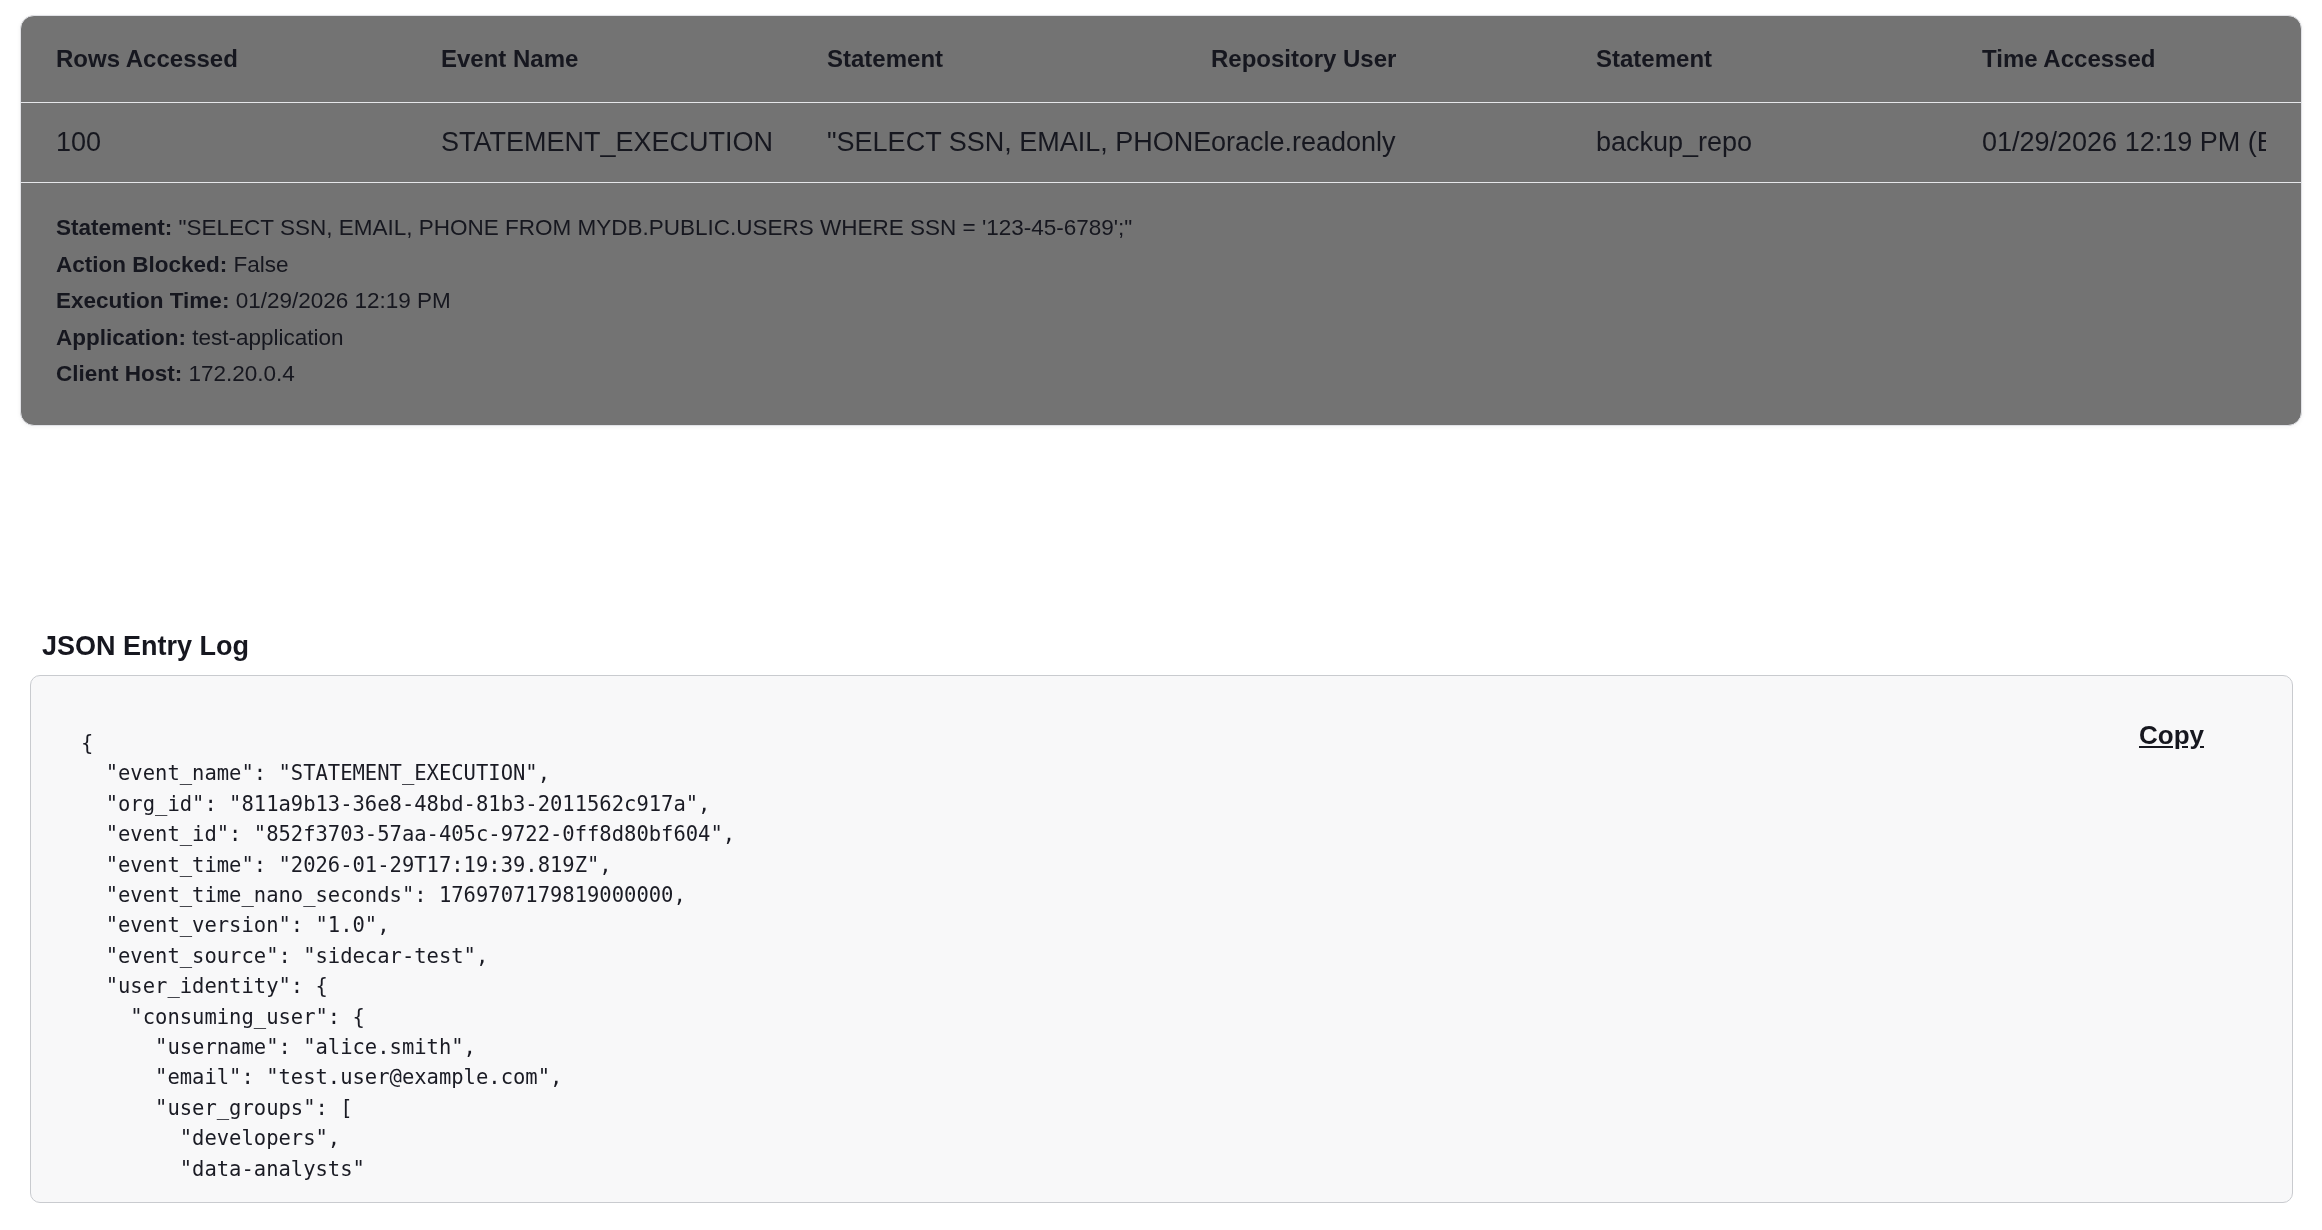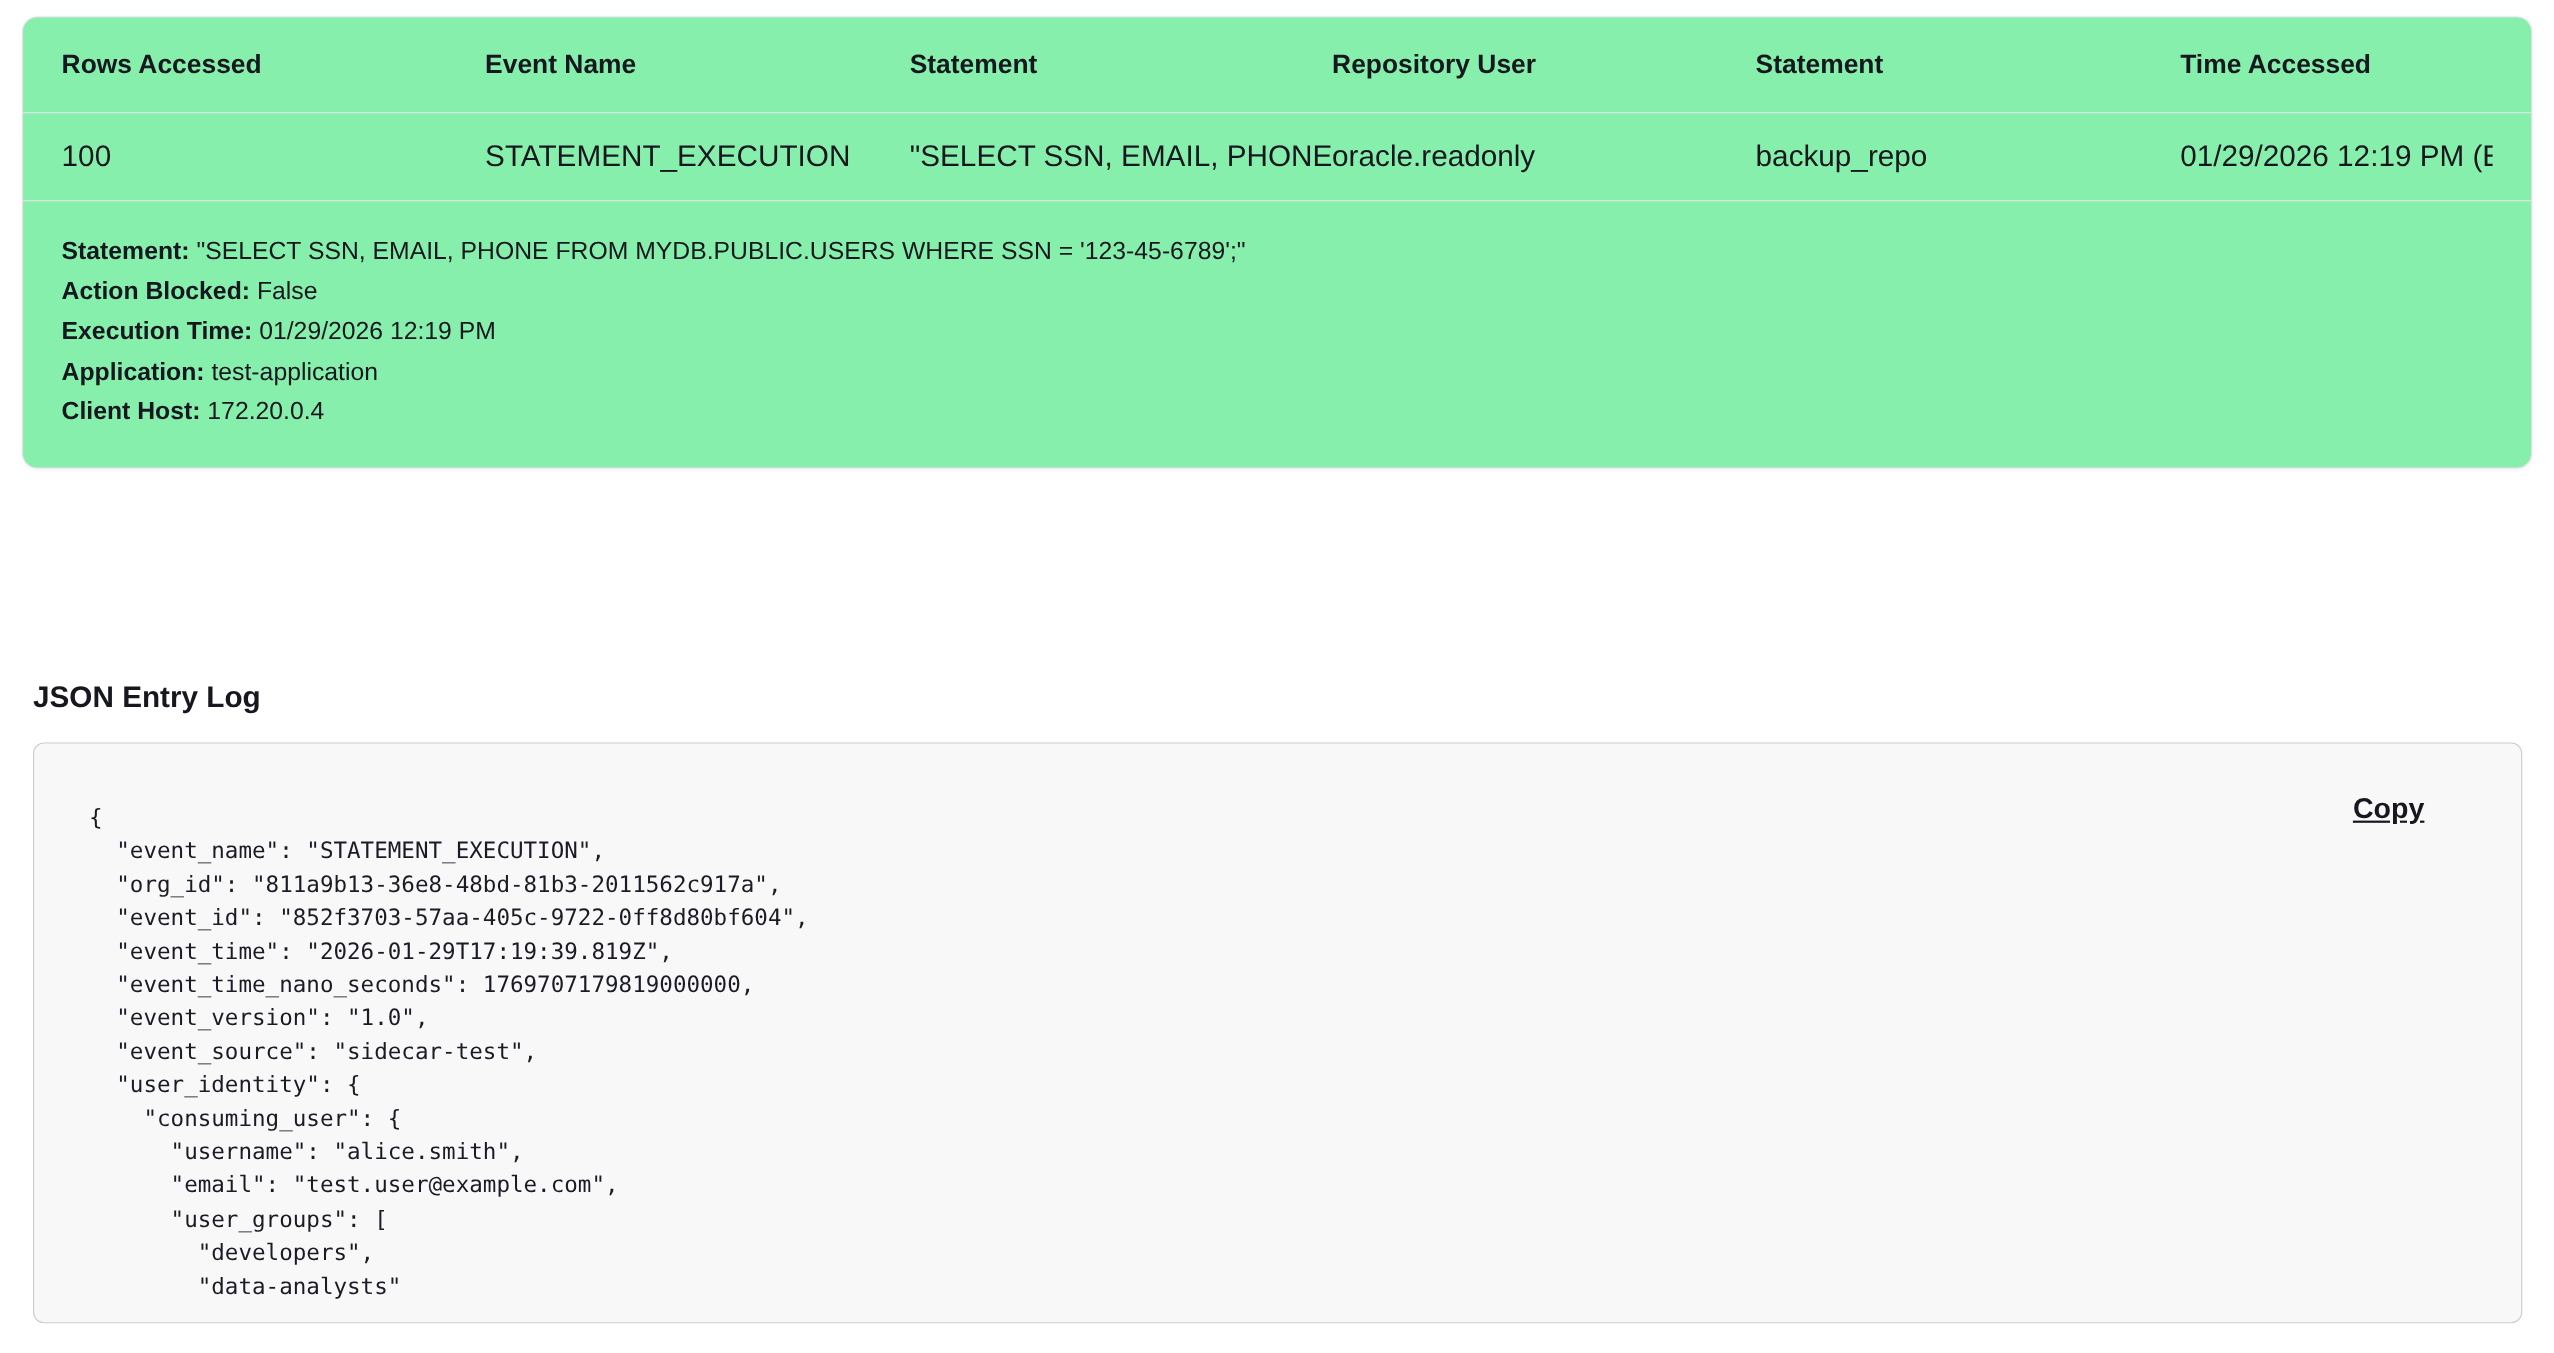--- a/index.html
+++ b/index.html
@@ -8,21 +8,21 @@
     width: 2322px; height: 1230px;
     background: #ffffff;
     font-family: "Liberation Sans", sans-serif;
     color: #16171f;
     overflow: hidden;
   }
   .event-card {
     position: absolute;
     left: 20px; top: 15px;
     width: 2282px;
-    background: #86efac;
+    background: #737373;
     border: 1.5px solid #e1e2e6;
     border-radius: 14px;
     box-shadow: 0 1px 4px rgba(20,22,35,0.05);
   }
   .grid-row {
     display: grid;
     grid-template-columns: 385px 386px 384px 385px 386px 1fr;
     padding: 0 35px;
     align-items: center;
   }
@@ -41,21 +41,21 @@
   .details {
     border-top: 1.5px solid #e5e6e9;
     padding: 27px 35px 32px 35px;
     font-size: 22.5px;
   }
   .detail-line { line-height: 36.5px; white-space: nowrap; }
   .detail-line .lbl { font-weight: bold; }
   .json-heading {
     position: absolute;
     left: 30px; top: 619px;
-    margin: 0;
+    margin: 12px;
     font-size: 27px;
     font-weight: bold;
   }
   .json-panel {
     position: absolute;
     left: 30px; top: 675px;
     width: 2263px; height: 528px;
     background: #f8f8f9;
     border: 1.5px solid #c9cbcf;
     border-radius: 10px;

